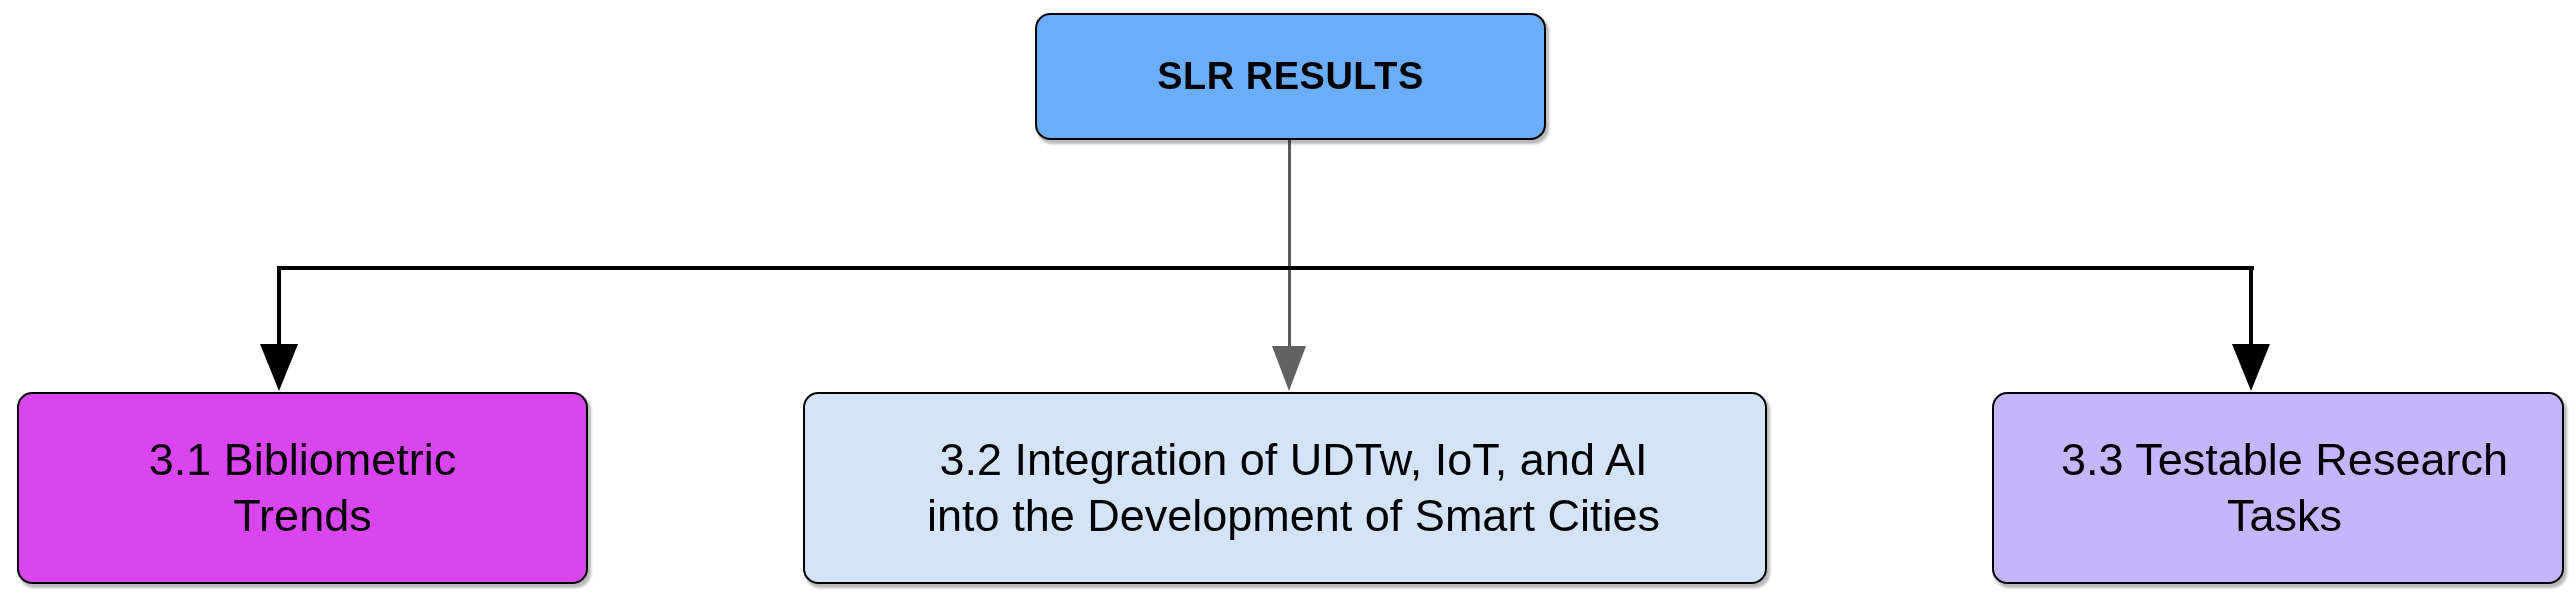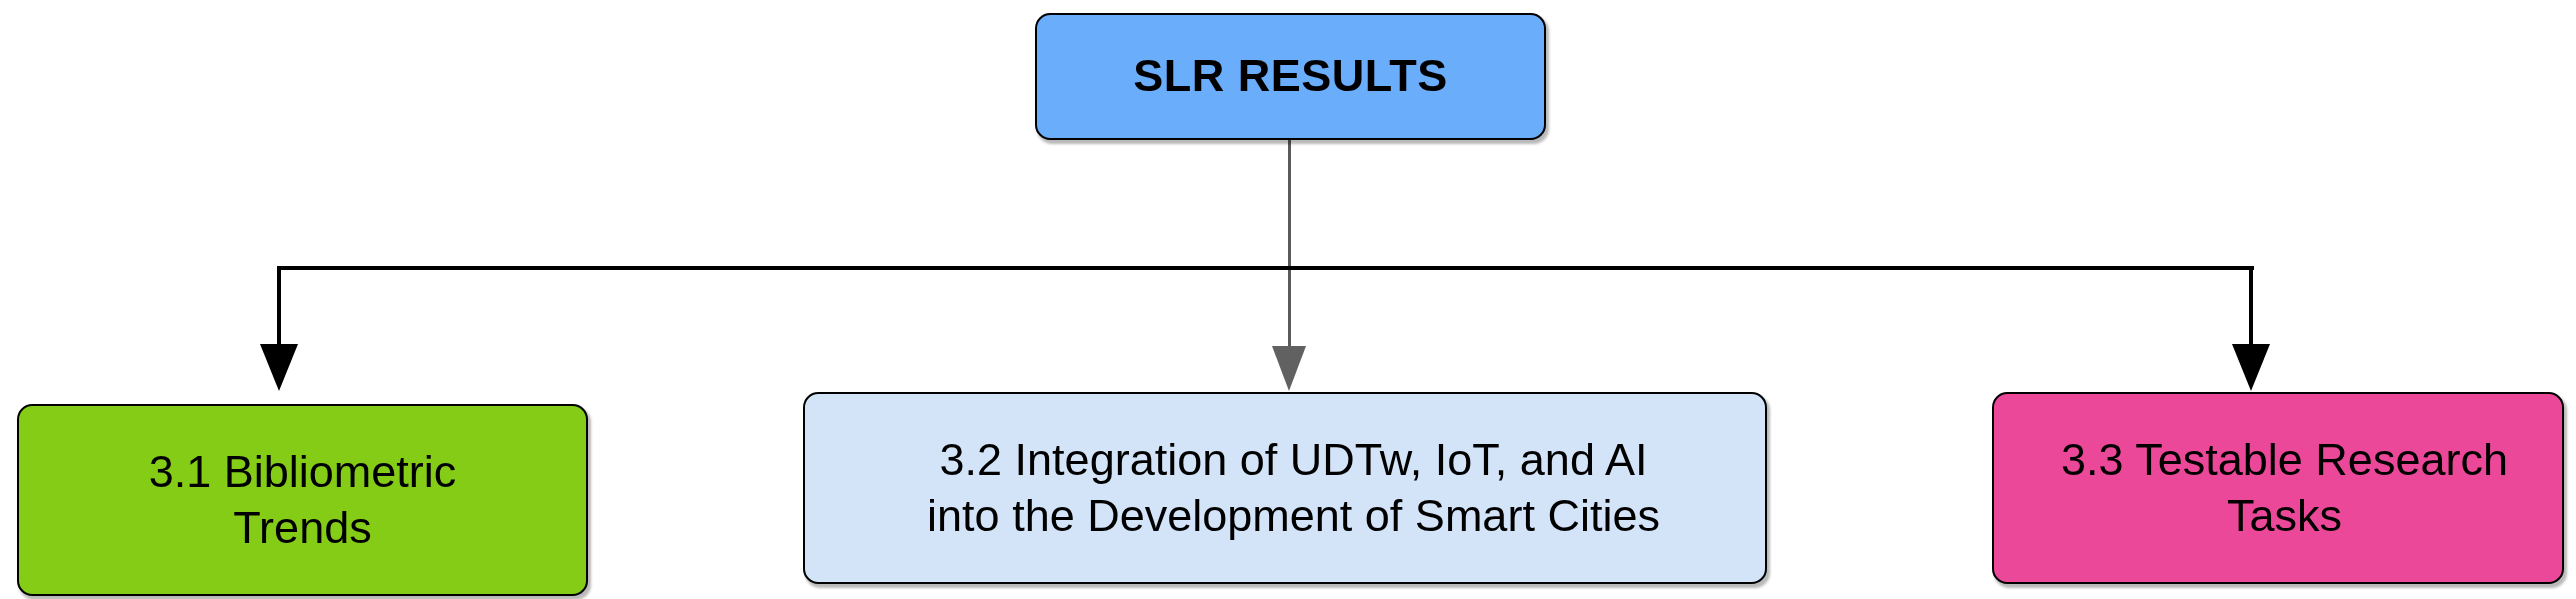--- a/index.html
+++ b/index.html
@@ -26,21 +26,21 @@
     color: #000000;
     font-size: 45px;
     line-height: 56px;
     white-space: pre-line;
     box-sizing: border-box;
     box-shadow: 2.7px 3.6px 2.7px rgba(0,0,0,0.28);
   }
   .node.root {
     left: 1035px; top: 12.6px; width: 511px; height: 127px;
     font-weight: 700;
-    font-size: 45px;
+    font-size: 38px;
     letter-spacing: 0.5px;
   }
   .node.child { top: 392px; height: 192px; }
   .node.child-1 { left: 17px;   width: 571px; }
   .node.child-2 { left: 803px;  width: 964px; }
   .node.child-3 { left: 1992px; width: 572px; }
 
   .line { position: absolute; }
   .trunk-line      { left: 1288px; top: 140px; width: 2.7px;  height: 207px; }
   .h-line          { left: 277px;  top: 266px; width: 1977px; height: 3.6px; }
@@ -68,23 +68,23 @@
   <div class="line h-line" style="background-color: rgb(0, 0, 0);"></div>
   <div class="line drop-left" style="background-color: rgb(0, 0, 0);"></div>
   <div class="line drop-right" style="background-color: rgb(0, 0, 0);"></div>
 
   <div class="arrowhead arrowhead-left" style="border-top-color: rgb(0, 0, 0);"></div>
   <div class="arrowhead arrowhead-center" style="border-top-color: rgb(97, 97, 97);"></div>
   <div class="arrowhead arrowhead-right" style="border-top-color: rgb(0, 0, 0);"></div>
 
   <div class="node root" style="background-color: rgb(106, 173, 250);">SLR RESULTS</div>
 
-  <div class="node child child-1" style="background-color: #84cc16; margin-top: 12px;">3.1 Bibliometric
+  <div class="node child child-1" style="background-color: #d946ef;">3.1 Bibliometric
 Trends</div>
 
   <div class="node child child-2" style="background-color: rgb(211, 227, 248); padding-left: 17px;">3.2 Integration of UDTw, IoT, and AI
 into the Development of Smart Cities</div>
 
-  <div class="node child child-3" style="background-color: #ec4899; padding-left: 13px;">3.3 Testable Research
+  <div class="node child child-3" style="background-color: #c4b5fd; padding-left: 13px;">3.3 Testable Research
 Tasks</div>
 
 </div>
 
 
 </body></html>

